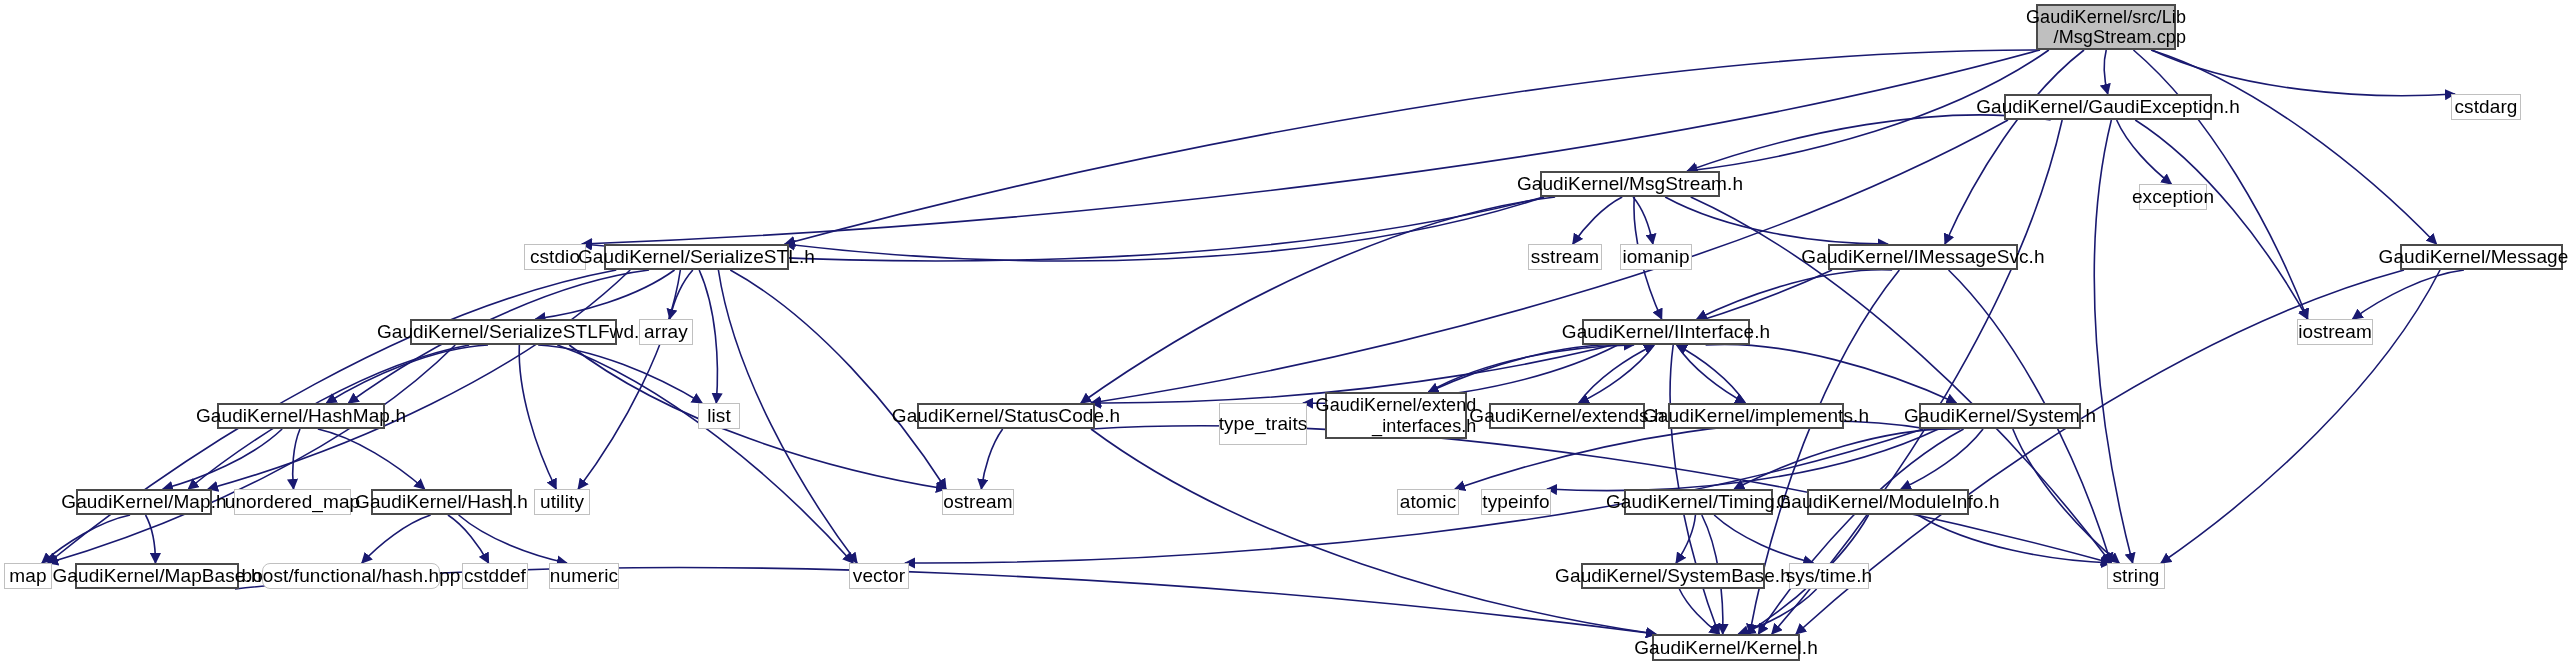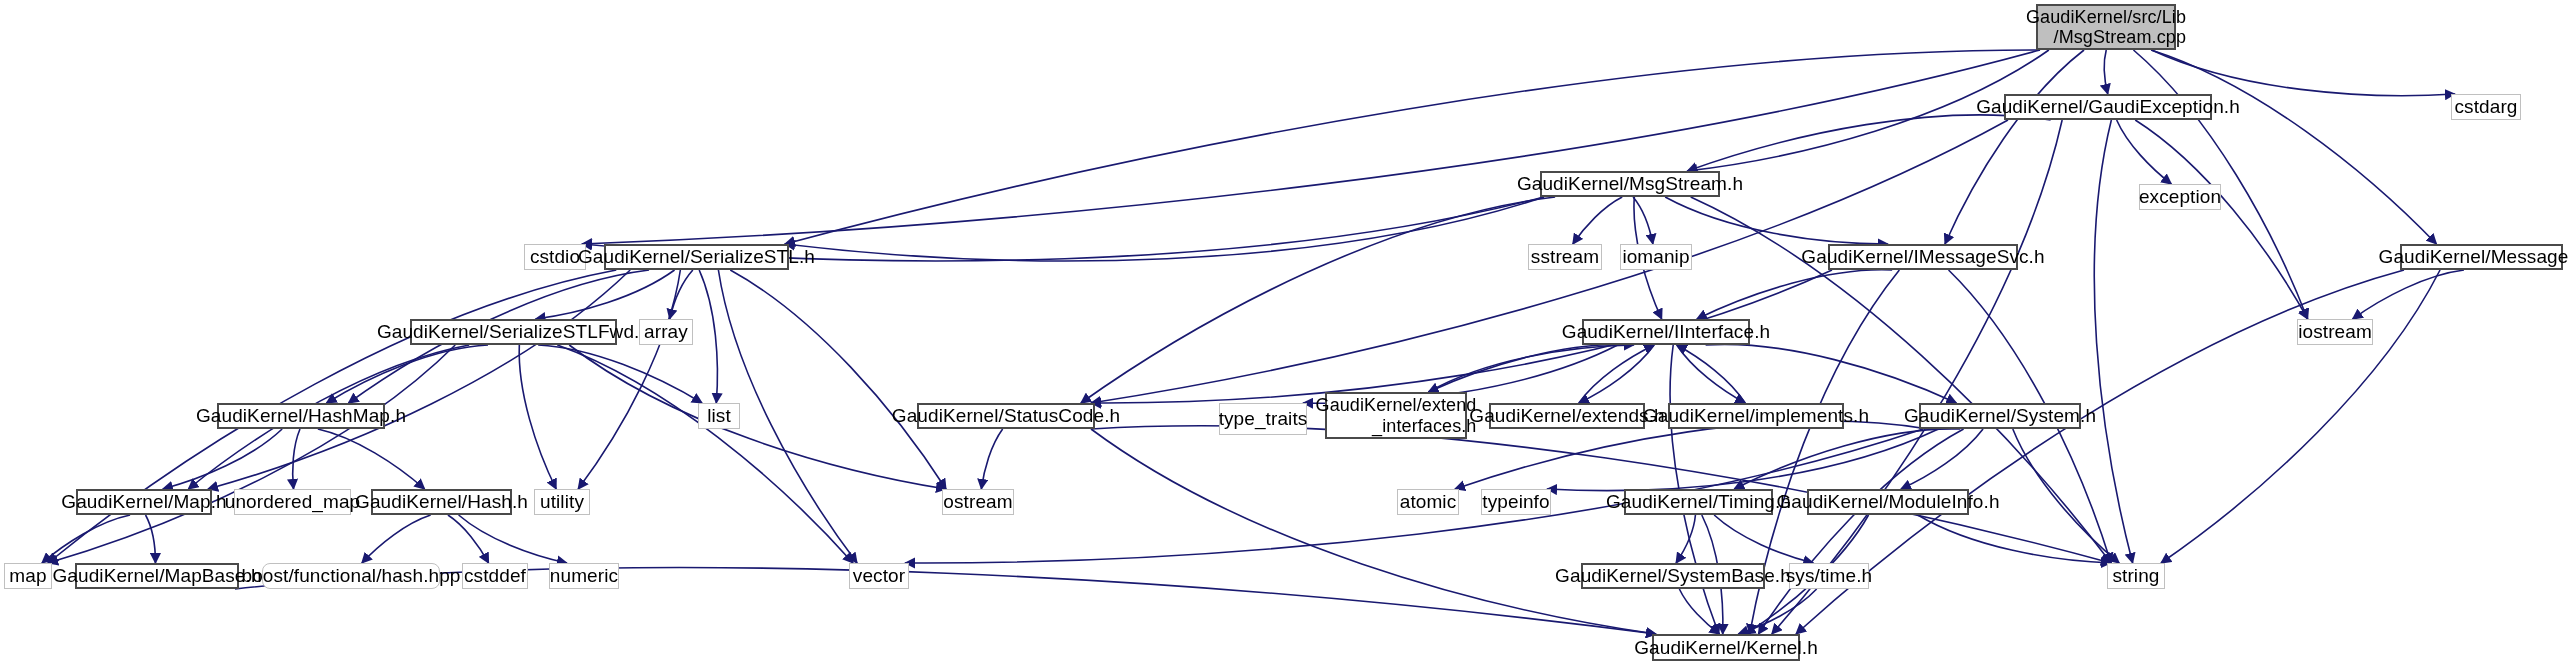--- a/index.html
+++ b/index.html
@@ -148,36 +148,36 @@
         <path d="M 1868.56 515 C 1842.334 561.7808, 1789.873 606.05656, 1745.44 634" marker-end="url(#arrow)"></path>
         <path d="M 1679.36 589 C 1687.394 606.1252000000001, 1704.721 623.03764, 1719.64 634" marker-end="url(#arrow)"></path>
         <path d="M 1816.64 589 C 1797.206 609.5452, 1764.679 625.43164, 1738.36 634" marker-end="url(#arrow)"></path>
       </g>
   </svg>
   <div id="nodes-layer">
       <div class="node root" style="left: 2036px; top: 4px; width: 140px; height: 46px; font-size: 18px;"><span class="node-label">GaudiKernel/src/Lib
 /MsgStream.cpp</span></div>
       <div class="node ext" style="left: 2451px; top: 94px; width: 70px; height: 26px;"><span class="node-label">cstdarg</span></div>
       <div class="node hdr" style="left: 2004px; top: 94px; width: 208px; height: 26px;"><span class="node-label">GaudiKernel/GaudiException.h</span></div>
-      <div class="node ext" style="left: 2139px; top: 184px; width: 82px; height: 26px;"><span class="node-label">exception</span></div>
+      <div class="node ext" style="left: 2139px; top: 184px; width: 68px; height: 26px;"><span class="node-label">exception</span></div>
       <div class="node hdr" style="left: 1540px; top: 171px; width: 180px; height: 26px;"><span class="node-label">GaudiKernel/MsgStream.h</span></div>
       <div class="node ext" style="left: 524px; top: 244px; width: 62px; height: 26px;"><span class="node-label">cstdio</span></div>
       <div class="node hdr" style="left: 604px; top: 244px; width: 185px; height: 26px;"><span class="node-label">GaudiKernel/SerializeSTL.h</span></div>
       <div class="node ext" style="left: 1528px; top: 244px; width: 74px; height: 26px;"><span class="node-label">sstream</span></div>
       <div class="node ext" style="left: 1620px; top: 244px; width: 72px; height: 26px;"><span class="node-label">iomanip</span></div>
       <div class="node hdr" style="left: 1828px; top: 244px; width: 190px; height: 26px;"><span class="node-label">GaudiKernel/IMessageSvc.h</span></div>
       <div class="node hdr" style="left: 2400px; top: 244px; width: 163px; height: 26px;"><span class="node-label">GaudiKernel/Message.h</span></div>
       <div class="node hdr" style="left: 410px; top: 319px; width: 207px; height: 26px;"><span class="node-label">GaudiKernel/SerializeSTLFwd.h</span></div>
       <div class="node ext" style="left: 639px; top: 319px; width: 54px; height: 26px;"><span class="node-label">array</span></div>
       <div class="node hdr" style="left: 1582px; top: 319px; width: 168px; height: 26px;"><span class="node-label">GaudiKernel/IInterface.h</span></div>
       <div class="node ext" style="left: 2297px; top: 319px; width: 76px; height: 26px;"><span class="node-label">iostream</span></div>
       <div class="node hdr" style="left: 217px; top: 403px; width: 168px; height: 26px;"><span class="node-label">GaudiKernel/HashMap.h</span></div>
       <div class="node ext" style="left: 698px; top: 403px; width: 42px; height: 26px;"><span class="node-label">list</span></div>
       <div class="node hdr" style="left: 917px; top: 403px; width: 178px; height: 26px;"><span class="node-label">GaudiKernel/StatusCode.h</span></div>
-      <div class="node ext" style="left: 1219px; top: 403px; width: 88px; height: 32px;"><span class="node-label">type_traits</span></div>
+      <div class="node ext" style="left: 1219px; top: 403px; width: 88px; height: 42px;"><span class="node-label">type_traits</span></div>
       <div class="node hdr" style="left: 1325px; top: 392px; width: 142px; height: 47px; font-size: 18px;"><span class="node-label">GaudiKernel/extend
 _interfaces.h</span></div>
       <div class="node hdr" style="left: 1489px; top: 403px; width: 156px; height: 26px;"><span class="node-label">GaudiKernel/extends.h</span></div>
       <div class="node hdr" style="left: 1668px; top: 403px; width: 176px; height: 26px;"><span class="node-label">GaudiKernel/implements.h</span></div>
       <div class="node hdr" style="left: 1919px; top: 403px; width: 162px; height: 26px;"><span class="node-label">GaudiKernel/System.h</span></div>
       <div class="node hdr" style="left: 76px; top: 489px; width: 136px; height: 26px;"><span class="node-label">GaudiKernel/Map.h</span></div>
       <div class="node ext" style="left: 234px; top: 489px; width: 117px; height: 26px;"><span class="node-label">unordered_map</span></div>
       <div class="node hdr" style="left: 371px; top: 489px; width: 141px; height: 26px;"><span class="node-label">GaudiKernel/Hash.h</span></div>
       <div class="node ext" style="left: 534px; top: 489px; width: 56px; height: 26px;"><span class="node-label">utility</span></div>
       <div class="node ext" style="left: 942px; top: 489px; width: 72px; height: 26px;"><span class="node-label">ostream</span></div>

